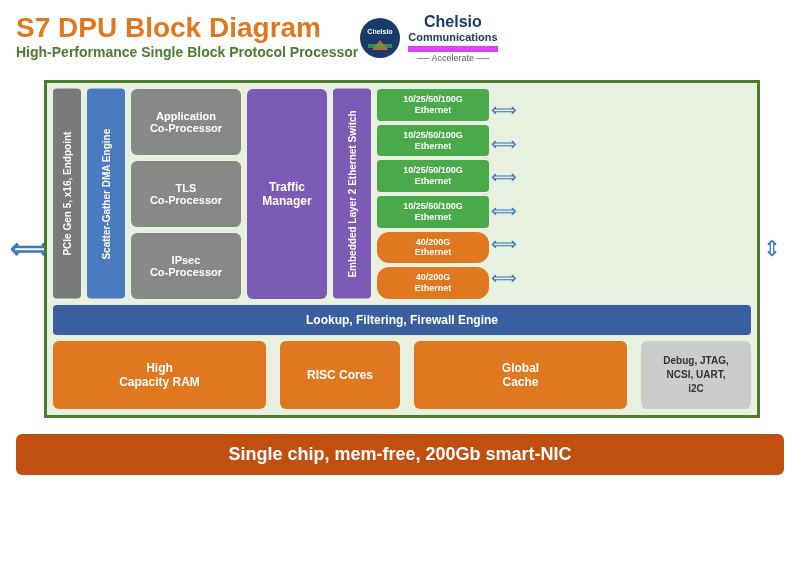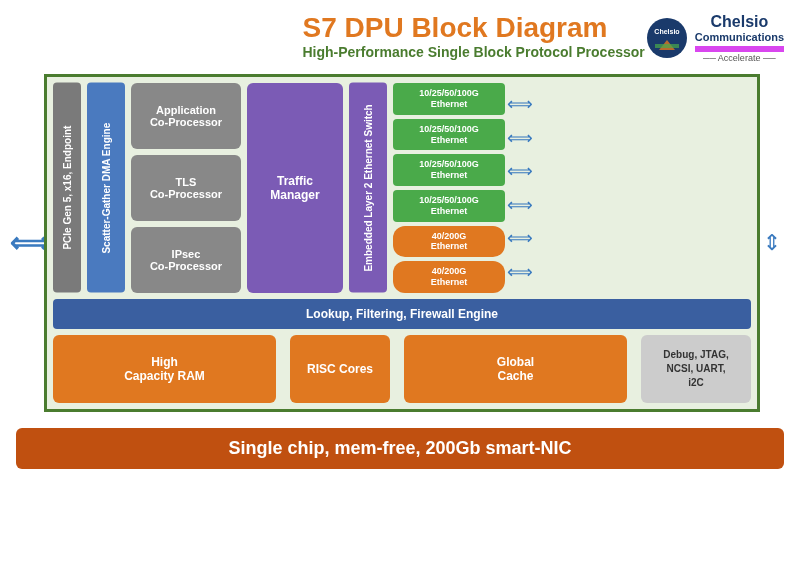--- a/index.html
+++ b/index.html
@@ -13,23 +13,23 @@
     .page {
       width: 800px;
       height: 572px;
       background: white;
       position: relative;
       padding: 12px 16px;
     }
     
     .header {
       display: flex;
-      justify-content: flex-end;
+      justify-content: flex-start;
       align-items: flex-start;
-      margin-bottom: 10px;
+      margin-bottom: 16px;
     }
     .title-block {}
     .main-title {
       font-size: 28px;
       font-weight: bold;
       color: #e07820;
     }
     .subtitle {
       font-size: 14px;
       font-weight: bold;
@@ -151,21 +151,21 @@
 
     
     .traffic-manager {
       background: #7b5bb5;
       color: white;
       border-radius: 6px;
       text-align: center;
       font-size: 12px;
       font-weight: bold;
       padding: 10px 6px;
-      width: 96px;
+      width: 80px;
       flex-shrink: 0;
       display: flex;
       align-items: center;
       justify-content: center;
     }
 
     
     .dataflow-engine {
       background: #3a5fa0;
       color: white;
@@ -280,21 +280,21 @@
       align-items: center;
       justify-content: center;
     }
     .risc-box {
       background: #e07820;
       color: white;
       border-radius: 6px;
       text-align: center;
       font-size: 12px;
       font-weight: bold;
-      width: 100px;
+      width: 120px;
       display: flex;
       align-items: center;
       justify-content: center;
     }
     .cache-box {
       background: #e07820;
       color: white;
       border-radius: 6px;
       text-align: center;
       font-size: 12px;

